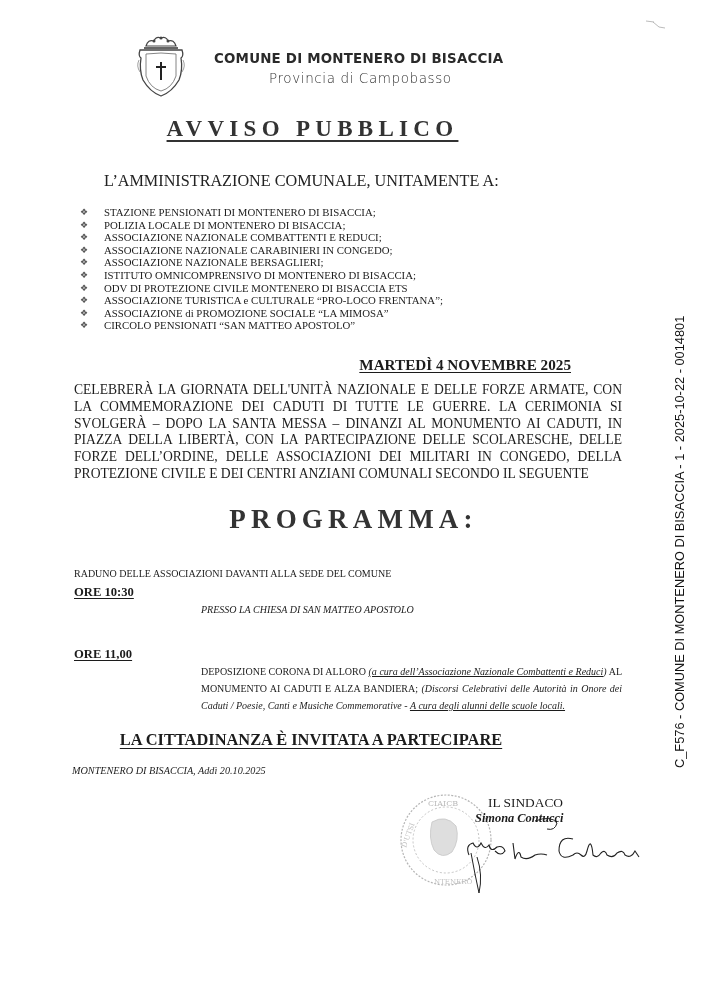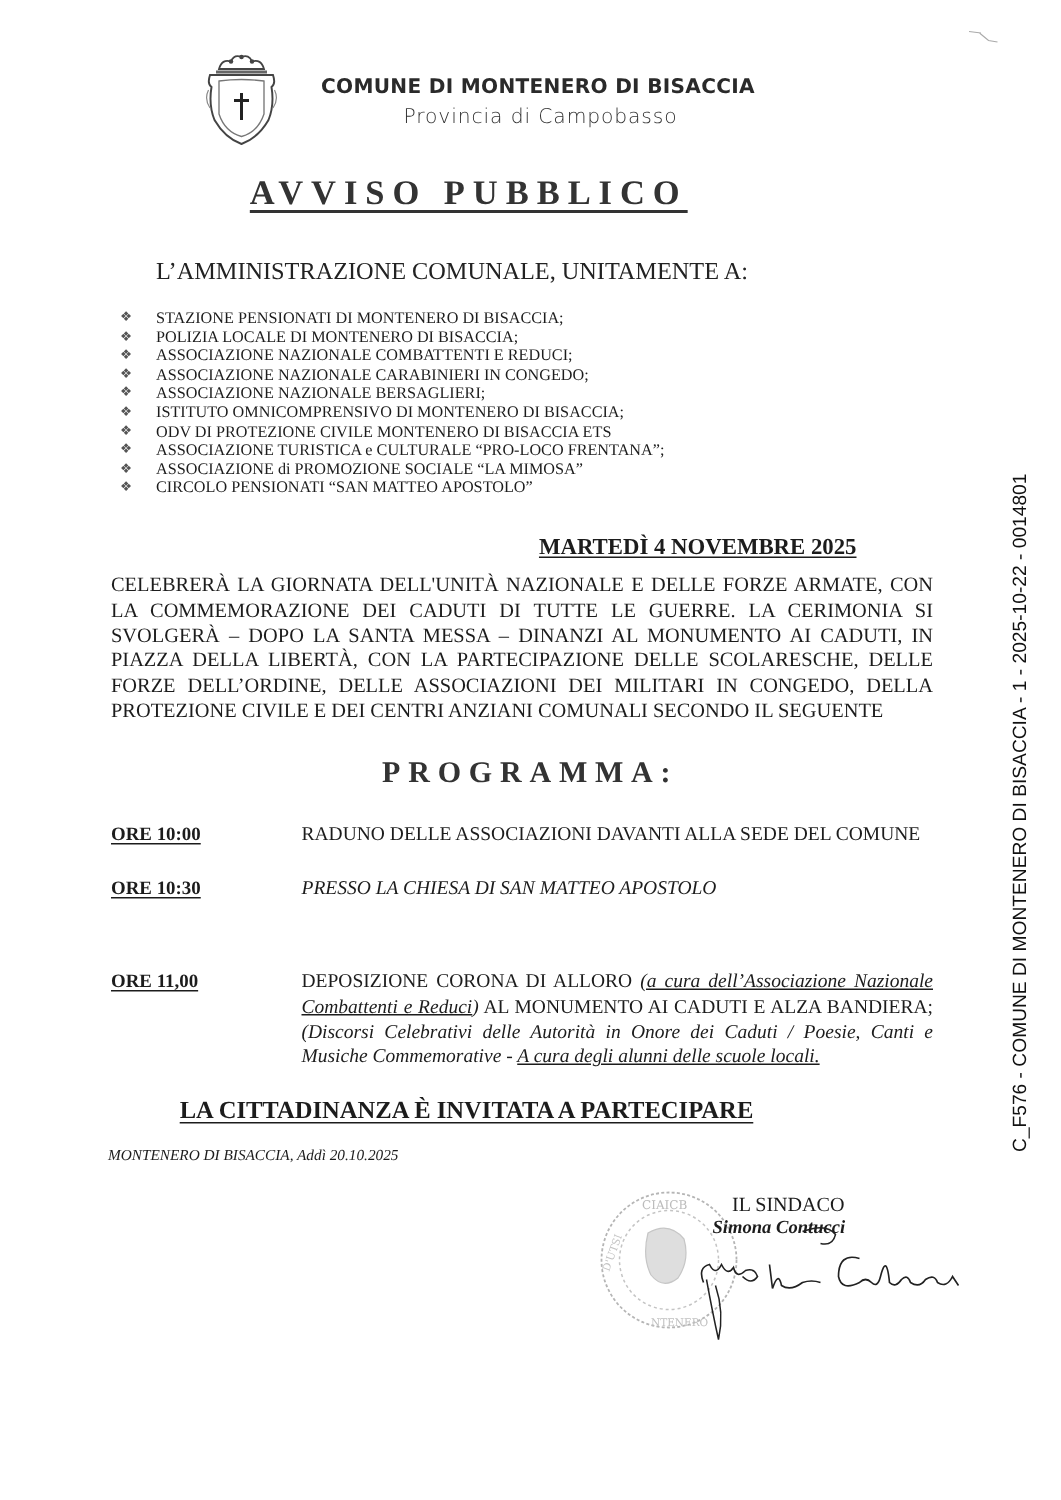--- a/index.html
+++ b/index.html
@@ -19,25 +19,25 @@
 
   .list { position: absolute; left: 80px; top: 206px; margin: 0; padding: 0; list-style: none; }
   .list li { height: 12.6px; line-height: 12.6px; font-size: 10.8px; white-space: nowrap; display: flex; }
   .list .bullet { width: 24px; font-family: "DejaVu Sans", sans-serif; font-size: 9px; color: #555; }
 
   .date { position: absolute; left: 0; width: 571px; top: 356px; text-align: right; }
   .date span { font-weight: bold; font-size: 15.2px; text-decoration: underline; text-underline-offset: 2px; }
 
   .body-text { position: absolute; left: 74px; top: 382px; width: 548px; font-size: 13.6px; line-height: 16.8px; text-align: justify; text-align-last: left; }
 
-  .programma { position: absolute; left: 0; width: 707px; top: 504px; text-align: center; font-weight: bold; font-size: 20px; letter-spacing: 5.2px; color: #333; }
+  .programma { position: absolute; left: 0; width: 707px; top: 504px; text-align: center; font-weight: bold; font-size: 27px; letter-spacing: 5.2px; color: #333; }
 
   .prog-row { position: absolute; left: 74px; width: 548px; display: flex; }
   .prog-time { width: 127px; flex: none; font-weight: bold; font-size: 12.6px; text-decoration: underline; text-underline-offset: 2px; padding-top: 1px; }
-  .prog-desc { flex: 1; font-size: 13px; line-height: 16.8px; text-align: justify; }
+  .prog-desc { flex: 1; font-size: 10px; line-height: 16.8px; text-align: justify; margin-top: 18px; }
   .row1 { top: 548px; }
   .row2 { top: 584px; }
   .row3 { top: 646px; }
   .it { font-style: italic; }
   .u { text-decoration: underline; }
 
   .invitata { position: absolute; left: 0; width: 610px; top: 730px; text-align: center; padding-left: 12px; box-sizing: border-box; }
   .invitata span { font-weight: bold; font-size: 16.4px; text-decoration: underline; text-underline-offset: 3px; }
 
   .luogo-data { position: absolute; left: 72px; top: 765px; font-size: 10.2px; font-style: italic; white-space: nowrap; }
@@ -126,21 +126,20 @@
 
 <div class="date">
   <span>MARTEDÌ 4 NOVEMBRE 2025</span>
 </div>
 
 <div class="body-text">CELEBRERÀ LA GIORNATA DELL'UNITÀ NAZIONALE E DELLE FORZE ARMATE, CON LA COMMEMORAZIONE DEI CADUTI DI TUTTE LE GUERRE. LA CERIMONIA SI SVOLGERÀ – DOPO LA SANTA MESSA – DINANZI AL MONUMENTO AI CADUTI, IN PIAZZA DELLA LIBERTÀ, CON LA PARTECIPAZIONE DELLE SCOLARESCHE, DELLE FORZE DELL’ORDINE, DELLE ASSOCIAZIONI DEI MILITARI IN CONGEDO, DELLA PROTEZIONE CIVILE E DEI CENTRI ANZIANI COMUNALI SECONDO IL SEGUENTE</div>
 
 <div class="programma">PROGRAMMA:</div>
 
 <div class="prog-row row1">
-  <div class="prog-time">ORE 10:00</div>
   <div class="prog-desc">RADUNO DELLE ASSOCIAZIONI DAVANTI ALLA SEDE DEL COMUNE</div>
 </div>
 
 <div class="prog-row row2">
   <div class="prog-time">ORE 10:30</div>
   <div class="prog-desc">
     <div class="it">PRESSO LA CHIESA DI SAN MATTEO APOSTOLO</div>
   </div>
 </div>
 

